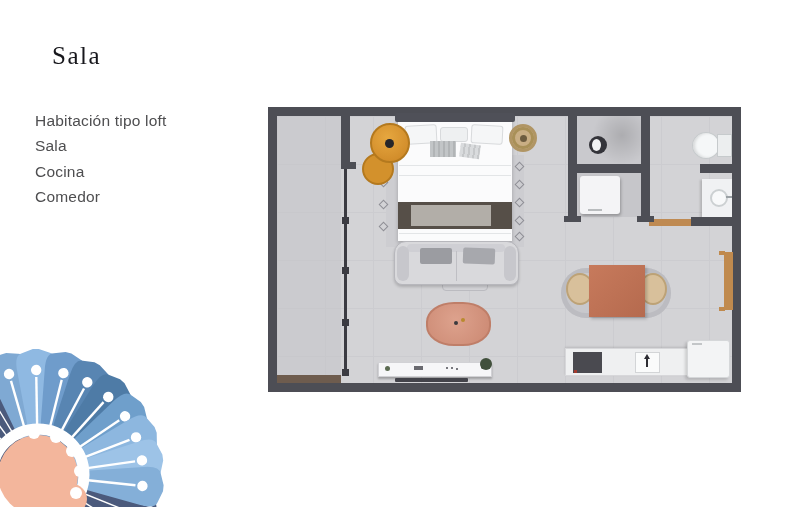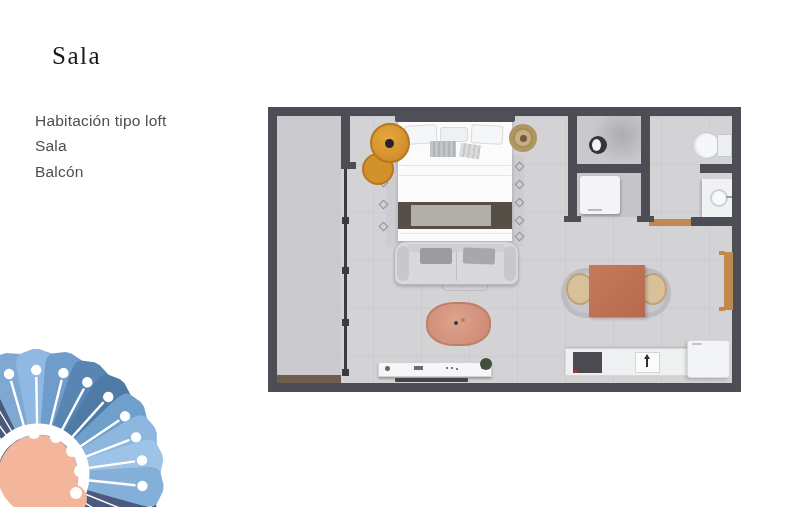--- a/index.html
+++ b/index.html
@@ -162,21 +162,22 @@
 </head>
 <body>
 
 <div class="page">
 
   <div class="title">Sala</div>
 
   <ul class="features">
     <li>Habitación tipo loft</li>
     <li>Sala</li>
-    <li>Balcón</li>
+    <li>Cocina</li>
+    <li>Comedor</li>
   </ul>
 
   <div class="plan">
     <div class="balcony"></div>
     <div class="tiles"></div>
 
     <div class="wall w-top"></div>
     <div class="wall w-bottom"></div>
     <div class="wall w-left"></div>
     <div class="wall w-right"></div>

